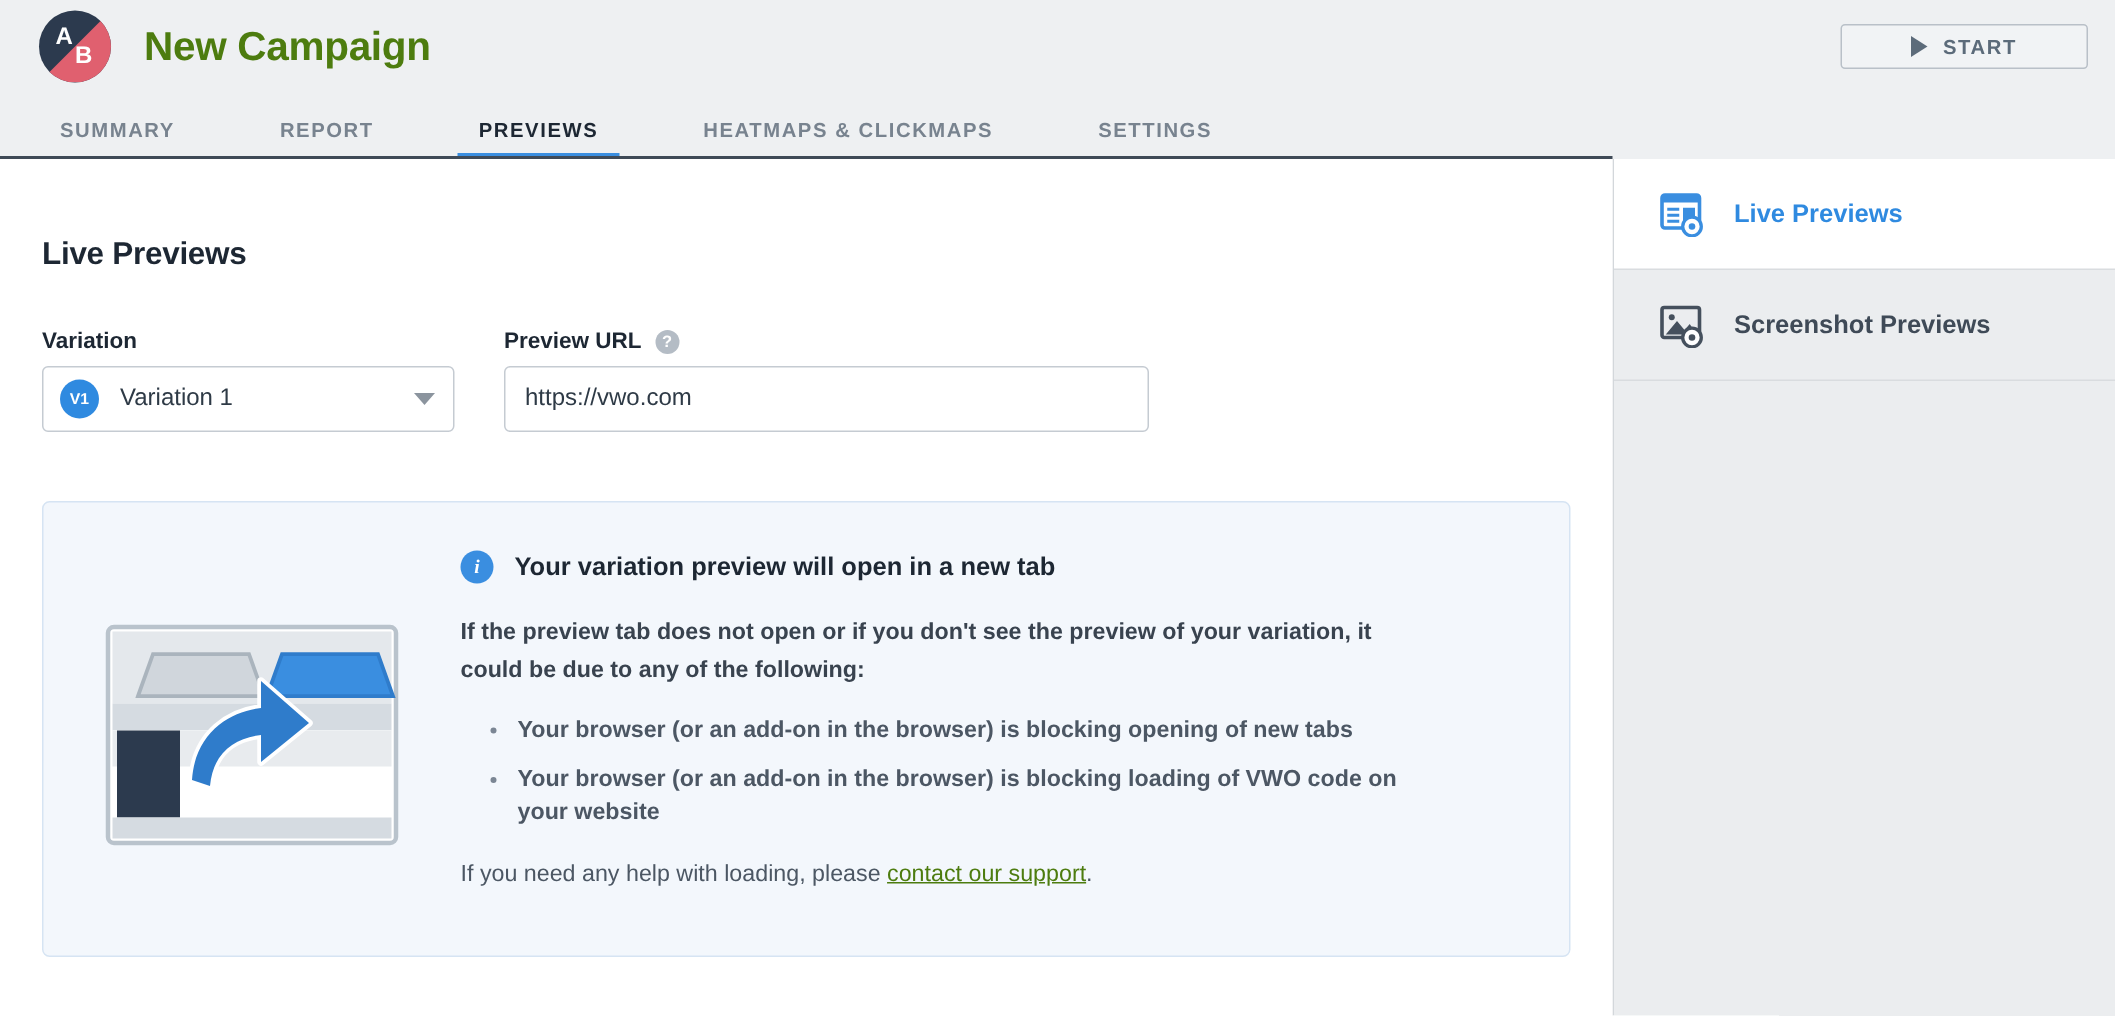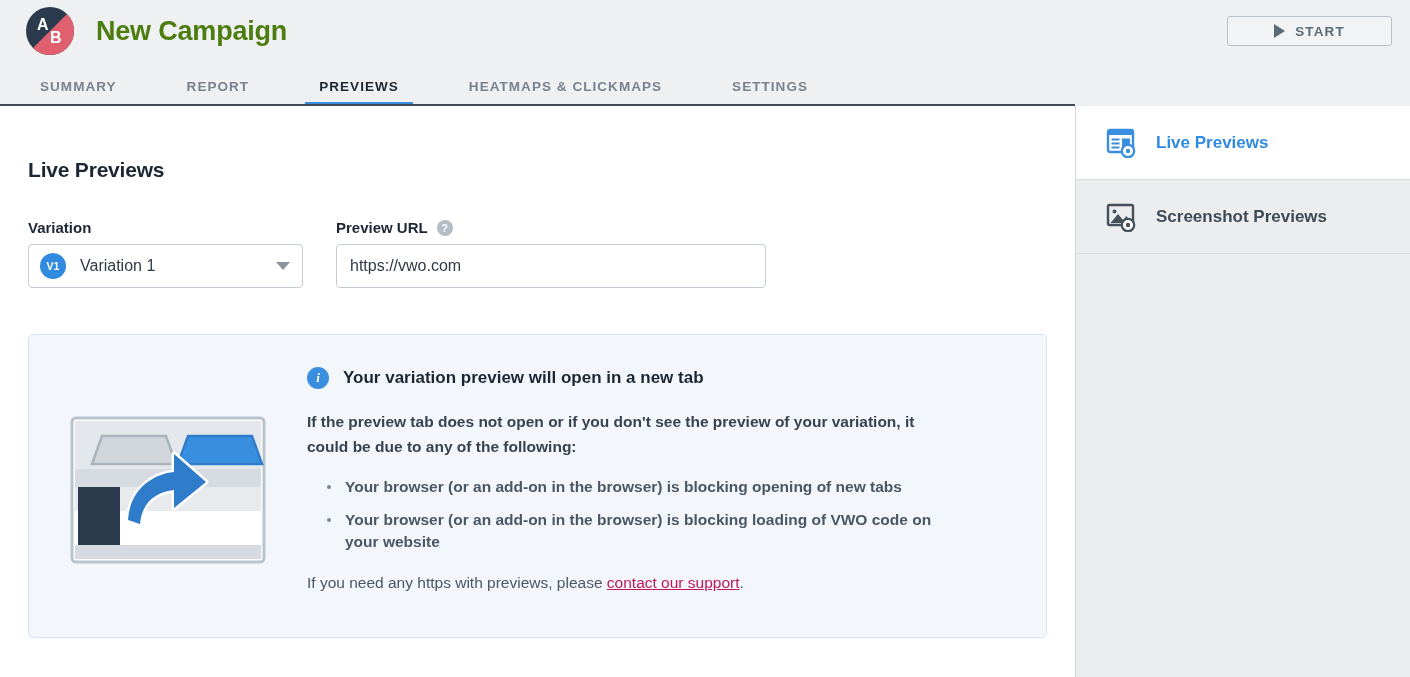--- a/index.html
+++ b/index.html
@@ -344,21 +344,21 @@
     border-radius: 50%;
     background: #7b8694;
   }
 
   .info-footer {
     margin-top: 21px;
     font-size: 15.5px;
     color: #4c5764;
   }
   .info-footer a {
-    color: #be185d;
+    color: #4d7c0f;
     text-decoration: underline;
   }
 
   
   .right-panel {
     flex: 1 1 auto;
     background: #ebedef;
     border-left: 1px solid #d3d7db;
     display: flex;
     flex-direction: column;
@@ -471,21 +471,21 @@
           </div>
 
           <div class="info-para">If the preview tab does not open or if you don't see the preview of your variation, it could be due to any of the following:</div>
 
           <ul class="info-list">
             <li>Your browser (or an add-on in the browser) is blocking opening of new tabs</li>
             <li>Your browser (or an add-on in the browser) is blocking loading of VWO code on your website</li>
           </ul>
 
           <div class="info-footer">
-            <span>If you need any https with previews, please </span><a href="#">contact our support</a><span>.</span>
+            <span>If you need any help with loading, please </span><a href="#">contact our support</a><span>.</span>
           </div>
         </div>
       </div>
     </div>
 
     <div class="right-panel">
 
       <div class="rp-item active">
         <svg class="rp-icon" viewBox="0 0 32 30">
           <rect x="2" y="2" width="25" height="22" rx="2" fill="none" stroke="#3a8ee0" stroke-width="2.4"></rect>

